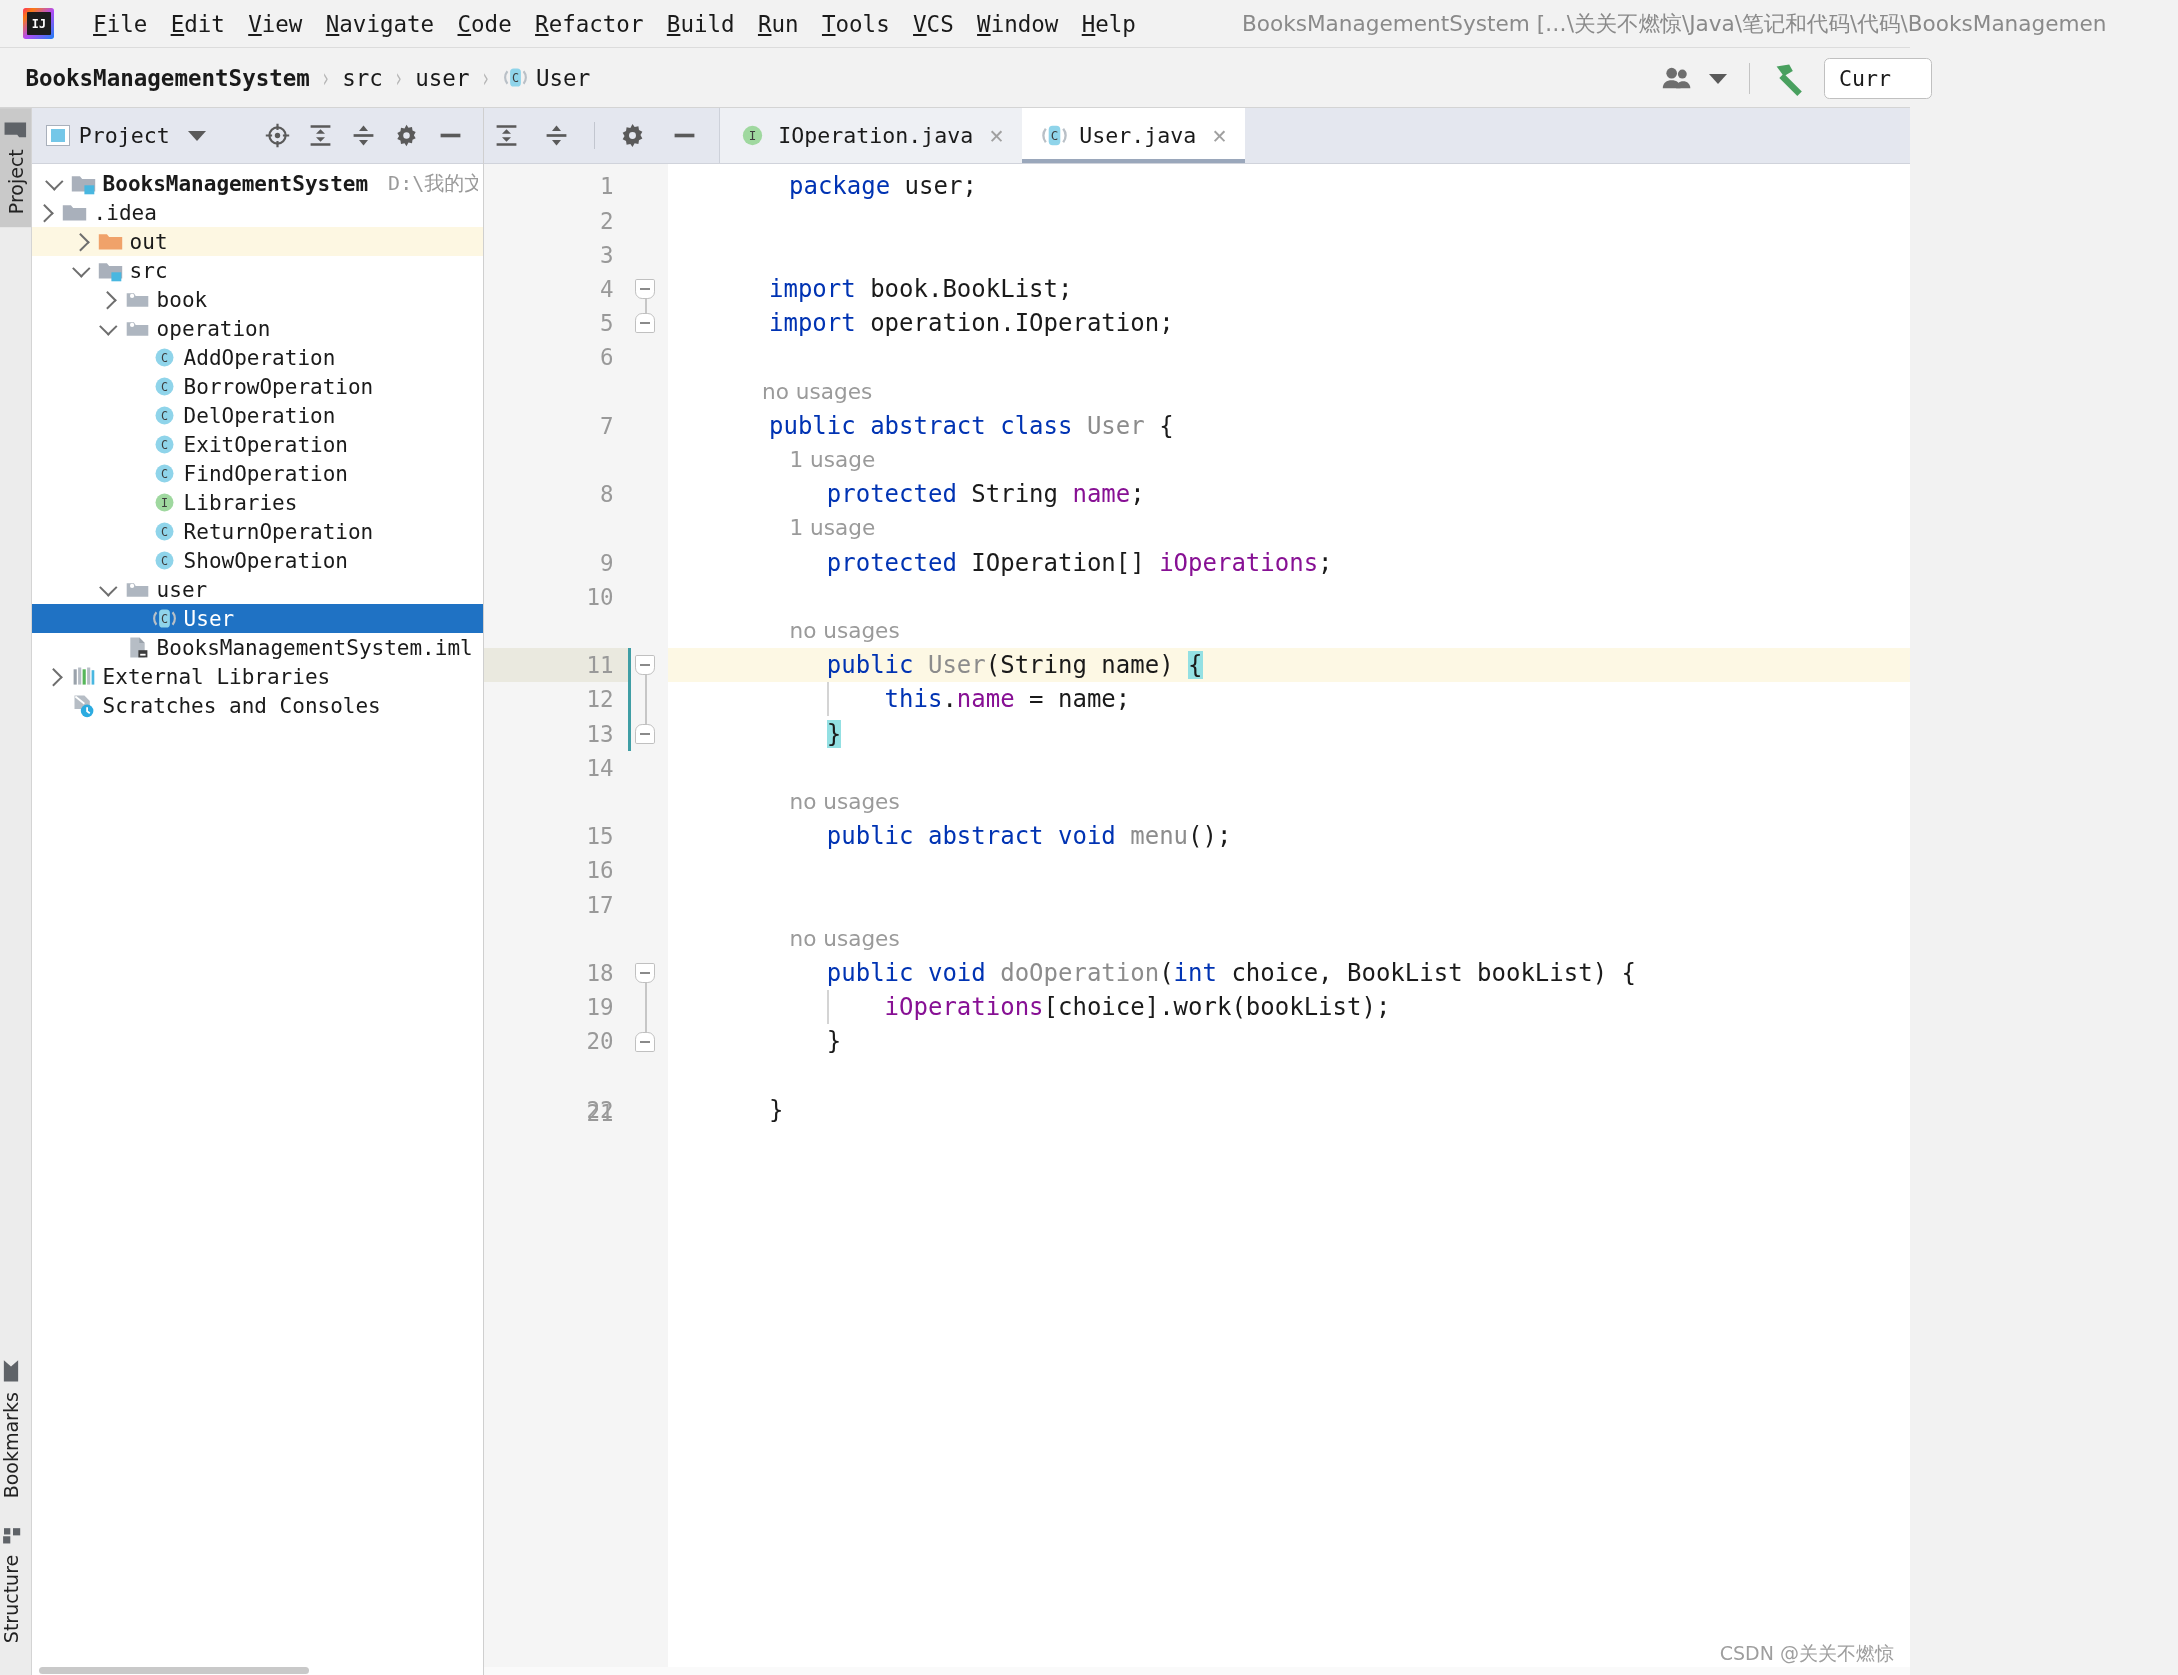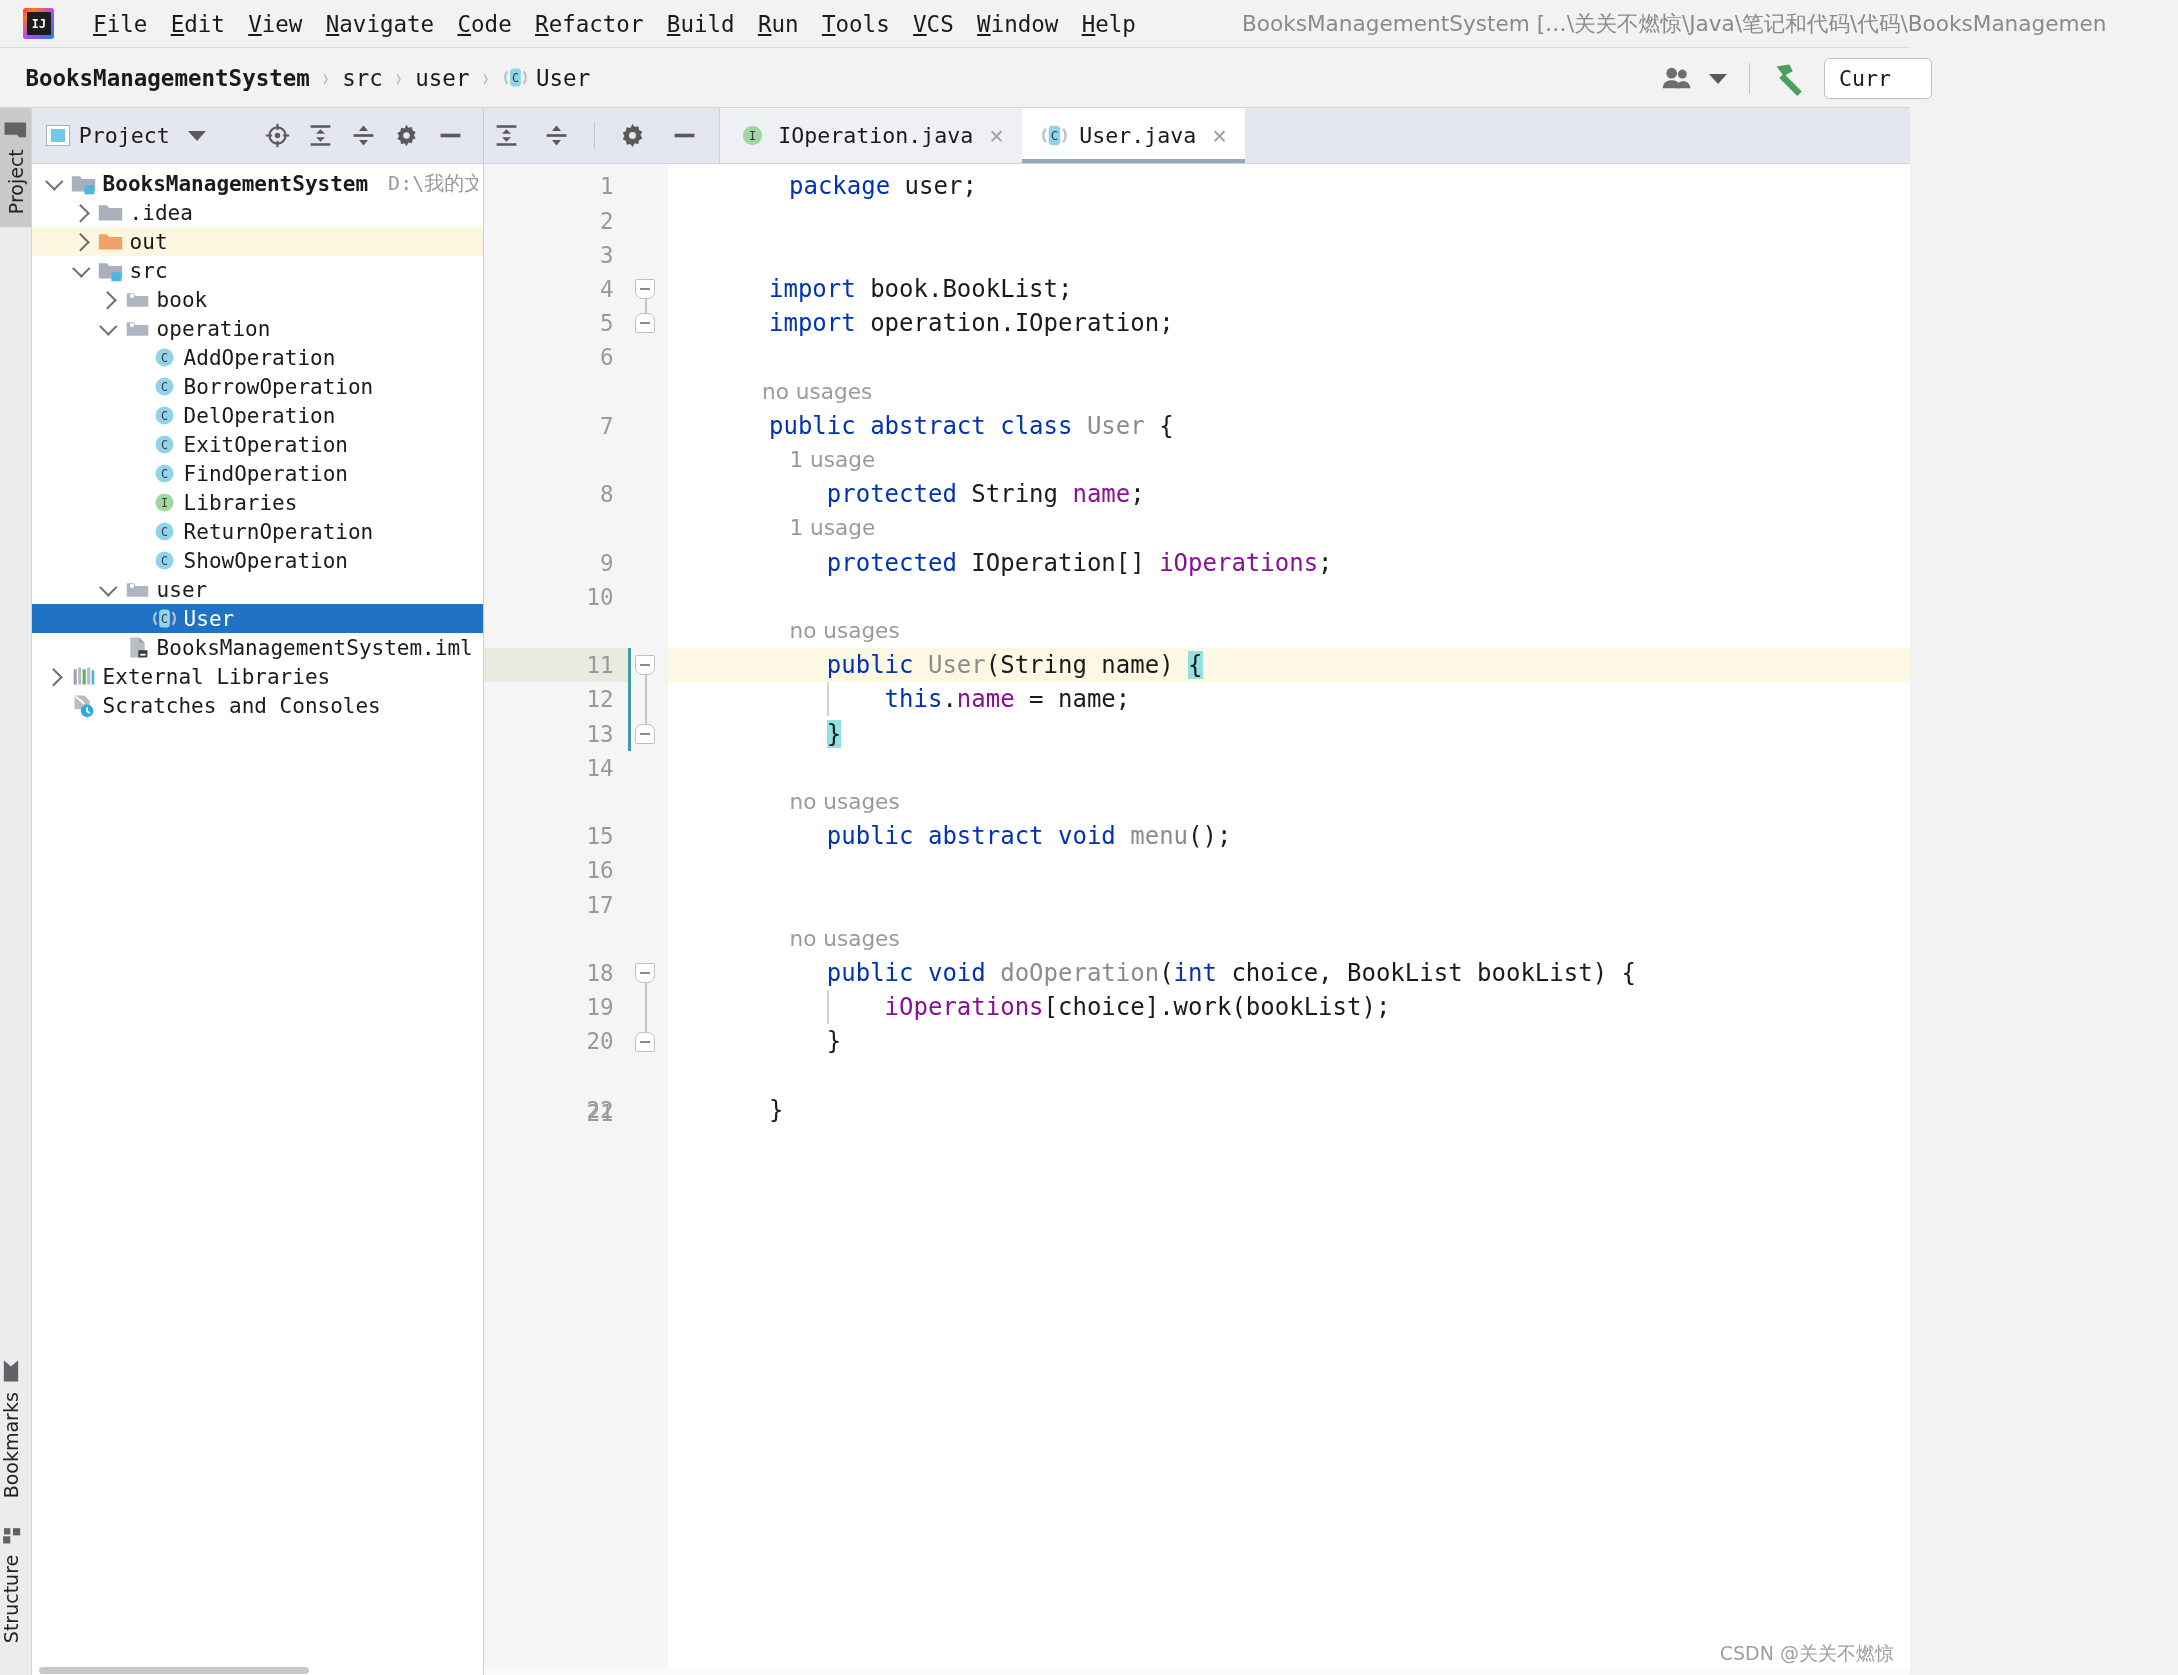--- a/index.html
+++ b/index.html
@@ -352,21 +352,21 @@
             </span>
             <span class="node-ico">
               <svg width="27" height="27" viewBox="0 0 30 30">
                 <path d="M2 7h9l2.5 3H28v14H2z" fill="#a9b0bb"></path>
                 <rect x="16" y="17" width="11" height="10" fill="#49b7e0"></rect>
               </svg>
             </span>
             <span class="node-label b">BooksManagementSystem</span>
             <span class="node-path">D:\我的文件\计算机科学\</span>
           </div>
-          <div class="tree-row" style="padding-left: 36px;">
+          <div class="tree-row" style="">
             <span class="tw">
               <i class="arrow-r"></i>
             </span>
             <span class="node-ico">
               <svg width="27" height="27" viewBox="0 0 30 30">
                 <path d="M2 7h9l2.5 3H28v14H2z" fill="#a9b0bb"></path>
               </svg>
             </span>
             <span class="node-label">.idea</span>
           </div>

